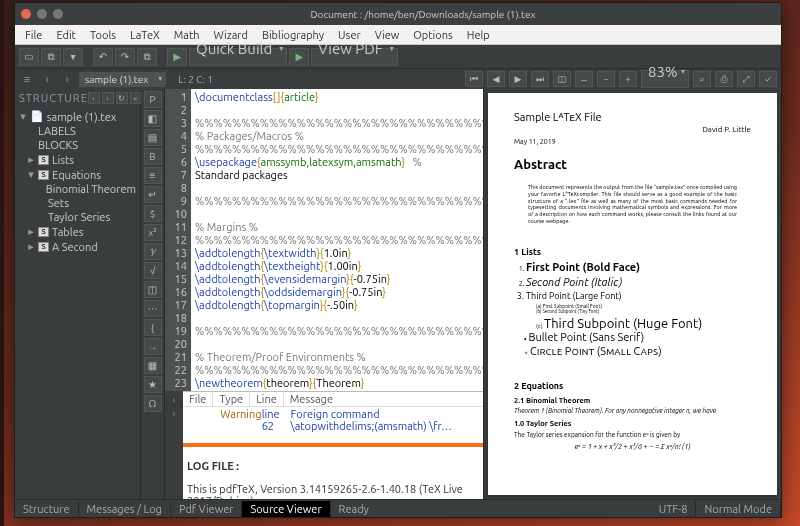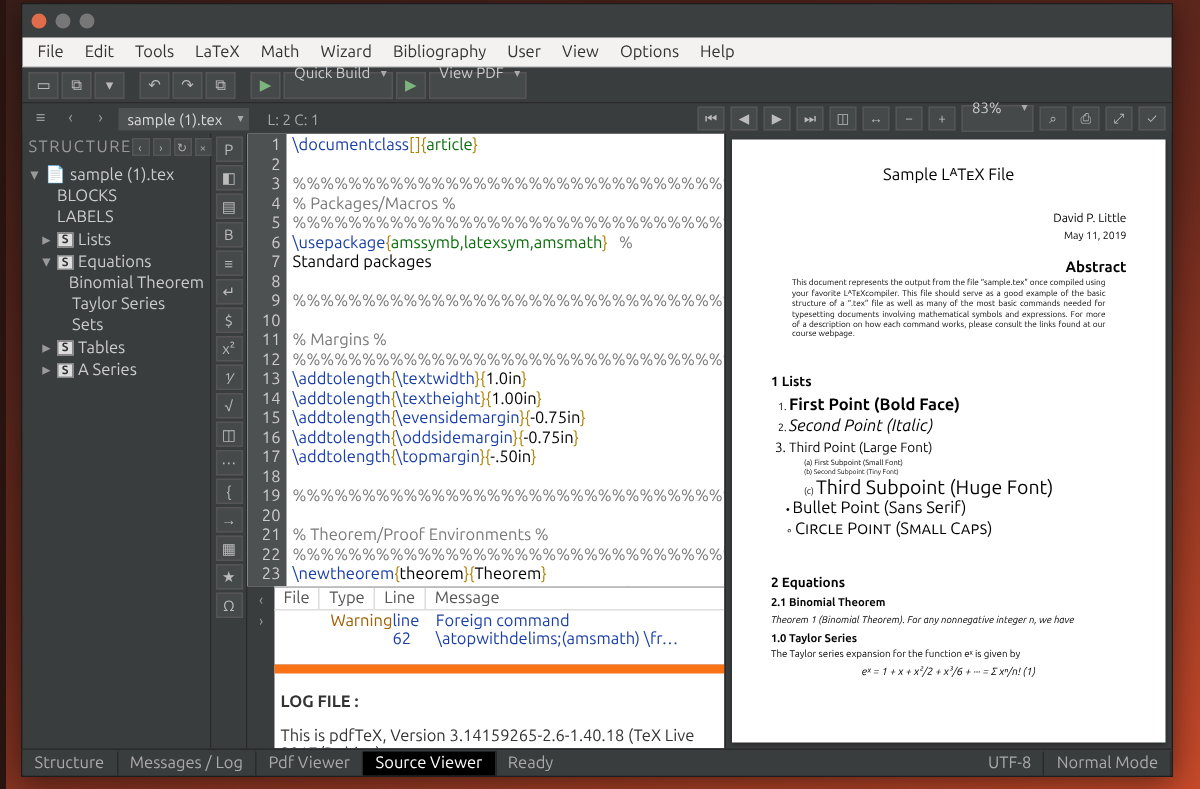--- a/index.html
+++ b/index.html
@@ -9,21 +9,21 @@
 .titlebar { height:22px; background:#3c3f40; display:flex; align-items:center; padding:0 6px; }
 .tb-dots { display:flex; gap:6px; margin-right:8px; }
 .tb-dot { width:10px; height:10px; border-radius:50%; }
 .tb-r{background:#e06c4c}.tb-g{background:#777}.tb-y{background:#777}
 .tb-title { flex:1; color:#ccc; text-align:center; font-size:10px; }
 .menubar { height:20px; background:#f4f2f0; display:flex; align-items:center; padding:0 4px; gap:2px; border-bottom:1px solid #c8c8c8; }
 .menubar span { padding:2px 6px; color:#333; }
 .toolbar { height:24px; background:#3a3d3e; display:flex; align-items:center; padding:0 4px; gap:2px; border-bottom:1px solid #2a2a2a; }
 .tool-btn { width:20px; height:18px; background:#46494a; border:1px solid #555; display:flex; align-items:center; justify-content:center; color:#bbb; font-size:10px; }
 .tool-sep { width:6px; }
-.dd { height:18px; background:#46494a; border:1px solid #555; color:#ccc; padding:0 14px 16px 6px; display:flex; align-items:center; font-size:10px; position:relative;}
+.dd { height:18px; background:#46494a; border:1px solid #555; color:#ccc; padding:0 14px 16px 6px; display:flex; align-items:center; font-size:15px; position:relative;}
 .dd::after{content:"▾"; position:absolute; right:3px; color:#aaa; font-size:8px;}
 .play { color:#7db37d; }
 .tabbar { height:20px; background:#3a3d3e; display:flex; align-items:center; padding:0 4px; gap:4px; }
 .tab-nav{width:16px;height:16px;color:#999;display:flex;align-items:center;justify-content:center;}
 .tab { background:#4e5152; color:#ddd; padding:2px 18px 2px 6px; font-size:10px; position:relative;}
 .tab::after{content:"▾";position:absolute;right:4px;color:#aaa;font-size:8px}
 .status-inline{color:#aaa;font-size:10px;margin-left:8px}
 .tabbar .right{margin-left:auto;display:flex;gap:4px;align-items:center}
 .mini-btn{width:18px;height:16px;background:#46494a;border:1px solid #555;color:#bbb;display:flex;align-items:center;justify-content:center;font-size:9px}
 .body { flex:1; display:flex; overflow:hidden; }
@@ -44,29 +44,29 @@
 .code{flex:1;font-family:monospace;font-size:10.5px;padding:2px 4px;line-height:13px;color:#000;white-space:pre;overflow:hidden}
 .kw{color:#1a3fa6}.cm{color:#7a7a7a}.br{color:#b08000}.tx{color:#0a6e0a}
 .msgpanel{height:52px;background:#fff;border-top:1px solid #bbb;display:flex;flex-direction:column;font-size:10px}
 .msg-hdr{display:flex;border-bottom:1px solid #ddd;color:#555}
 .msg-hdr span{padding:1px 6px;border-right:1px solid #ddd}
 .msg-row{display:flex;color:#1a3fa6;padding:1px 18px}
 .msg-row .w{color:#a06000}
 .msg-left{width:18px;background:#3a3d3e;display:flex;flex-direction:column;gap:2px;align-items:center;padding-top:2px}
 .msg-wrap{display:flex;height:52px}
 .msg-left .ch{width:12px;height:12px;color:#999;font-size:10px;display:flex;align-items:center;justify-content:center}
-.logpanel{height:56px;background:#fff;border-top:6px solid #f97316;font-size:10px;color:#333;padding:2px 4px;font-family:monospace;white-space:pre-line;overflow:hidden}
+.logpanel{height:56px;background:#fff;border-top:4px solid #f97316;font-size:10px;color:#333;padding:2px 4px;font-family:monospace;white-space:pre-line;overflow:hidden}
 .log-wrap{display:flex}
 .log-left{width:18px;background:#3a3d3e}
 .pdf{width:298px;background:#3a3d3e;border-left:1px solid #2a2a2a;display:flex;flex-direction:column}
 .page{flex:1;margin:4px;background:#fff;box-shadow:0 1px 3px rgba(0,0,0,.4);padding:18px 26px;font-family:"Times New Roman",serif;color:#000;font-size:7px;overflow:hidden;line-height:1.25}
-.page h1{text-align:center;font-size:11px;font-weight:normal;margin-bottom:16px}
+.page h1{font-size:11px;font-weight:normal;margin-bottom:0}
 .page .auth{text-align:right;font-size:8px;margin-bottom:2px}
-.page .date{text-align:right;font-size:7px;margin-bottom:10px}
-.page .abs-h{text-align:right;font-weight:bold;font-size:10px;margin-bottom:2px}
+.page .date{text-align:left;font-size:7px;margin-bottom:10px}
+.page .abs-h{text-align:left;font-weight:bold;font-size:13px;margin-bottom:12px}
 .page .abs{font-size:5.5px;text-align:justify;margin:0 14px 10px}
 .page .sec{font-weight:bold;font-size:9px;margin:22px 0 3px}
 .page ol{margin-left:12px}
 .page ol li{font-size:7px;margin-bottom:1px}
 .page .huge{font-size:13px}
 .page .sub{font-weight:bold;font-size:7.5px;margin:4px 0 2px}
 .page .thm{font-style:italic;font-size:6.5px}
 .page .eq{text-align:center;font-size:7px;margin:3px 0;font-style:italic}
 .footer{height:18px;background:#3a3d3e;display:flex;align-items:center;color:#aaa;font-size:9px;border-top:1px solid #2a2a2a}
 .footer .ftab{padding:2px 8px;border-right:1px solid #2a2a2a}
@@ -79,20 +79,21 @@
 <div class="desktop"></div>
 <div class="unity"></div>
 
 <div class="window">
   <div class="titlebar">
     <div class="tb-dots">
       <div class="tb-dot tb-r"></div>
       <div class="tb-dot tb-g"></div>
       <div class="tb-dot tb-y"></div>
     </div>
+    <div class="tb-title">Document : /home/ben/Downloads/sample (1).tex</div>
   </div>
 
   <div class="menubar">
     <span>File</span>
     <span>Edit</span>
     <span>Tools</span>
     <span>LaTeX</span>
     <span>Math</span>
     <span>Wizard</span>
     <span>Bibliography</span>
@@ -148,57 +149,57 @@
           <div class="hbtn">‹</div>
           <div class="hbtn">›</div>
           <div class="hbtn">↻</div>
           <div class="hbtn">×</div>
         </div>
       </div>
       <div class="tree" id="tree">
           <div class="item"><span class="tw">▾</span><span>📄</span> sample (1).tex</div>
           <div class="item i1">
             <span class="tw"></span>
+            <span>LABELS</span>
+          </div>
+          <div class="item i1">
+            <span class="tw"></span>
             <span>BLOCKS</span>
-          </div>
-          <div class="item i1">
-            <span class="tw"></span>
-            <span>LABELS</span>
           </div>
           <div class="item i1">
             <span class="tw">▸</span>
             <span class="ico">S</span>
             <span>Lists</span>
           </div>
           <div class="item i1">
             <span class="tw">▾</span>
             <span class="ico">S</span>
             <span>Equations</span>
           </div>
           <div class="item i2">
             <span class="tw"></span>
             <span>Binomial Theorem</span>
           </div>
           <div class="item i2">
             <span class="tw"></span>
+            <span>Sets</span>
+          </div>
+          <div class="item i2">
+            <span class="tw"></span>
             <span>Taylor Series</span>
-          </div>
-          <div class="item i2">
-            <span class="tw"></span>
-            <span>Sets</span>
           </div>
           <div class="item i1">
             <span class="tw">▸</span>
             <span class="ico">S</span>
             <span>Tables</span>
           </div>
           <div class="item i1">
             <span class="tw">▸</span>
             <span class="ico">S</span>
-            <span>A Series</span>
+            <span>A Second</span>
           </div>
         </div>
     </div>
 
     <div class="sidetool">
       <div class="sb">P</div>
       <div class="sb">◧</div>
       <div class="sb">▤</div>
       <div class="sb">B</div>
       <div class="sb">≡</div>

